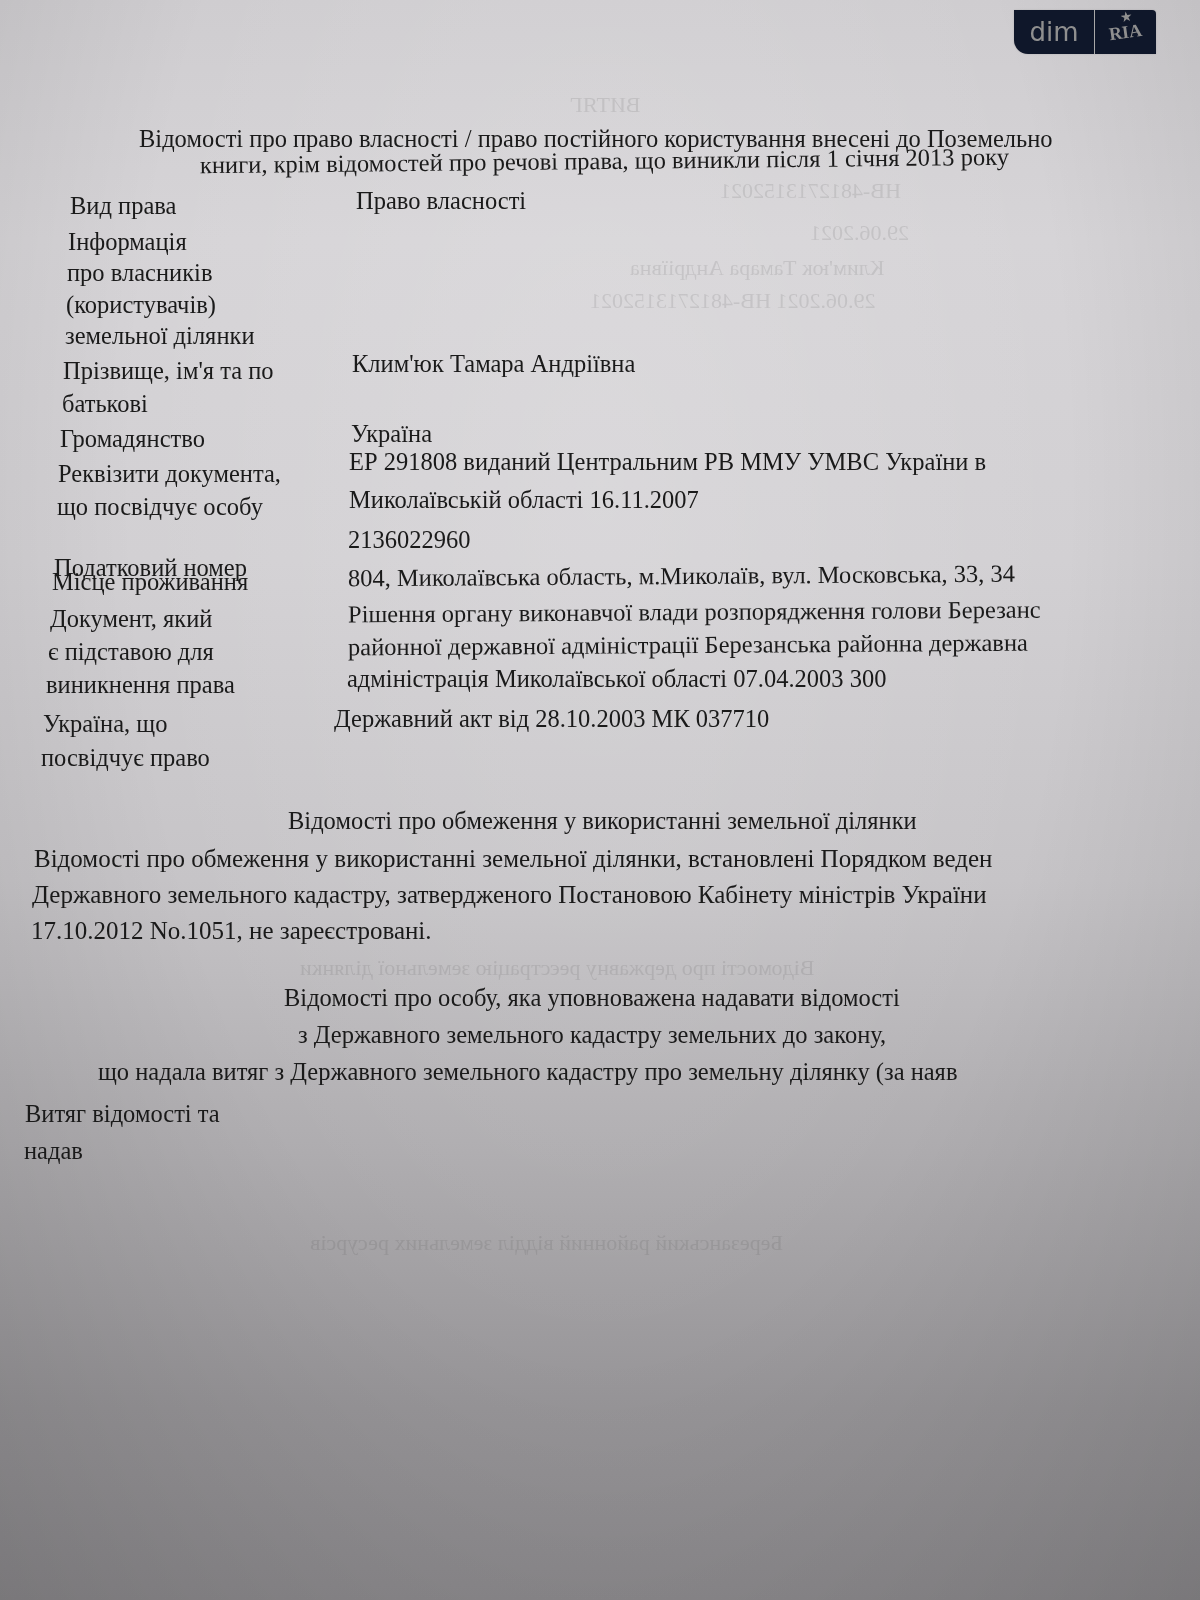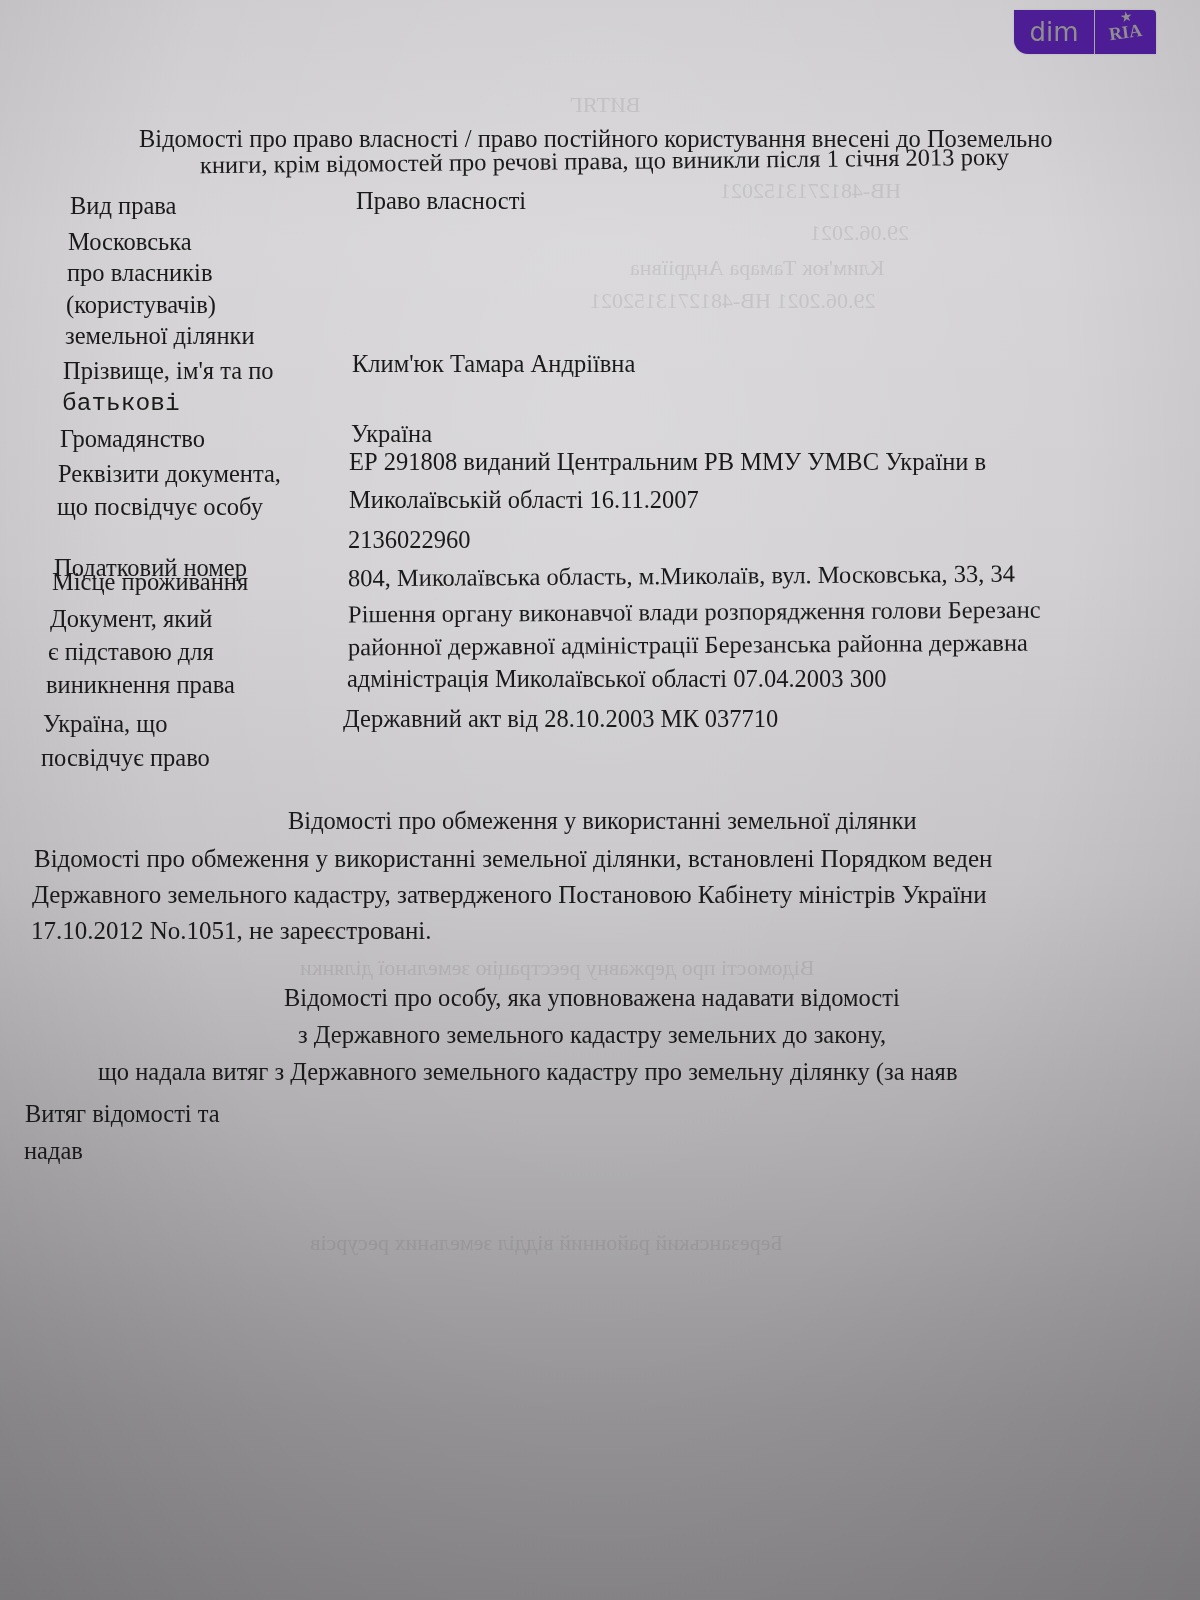--- a/index.html
+++ b/index.html
@@ -28,21 +28,21 @@
       background: radial-gradient(ellipse at 50% 30%, rgba(255,255,255,0.15) 0%, rgba(255,255,255,0) 55%, rgba(0,0,0,0.12) 100%);
       pointer-events: none;
     }
     .watermark {
       position: absolute;
       top: 10px;
       left: 1014px;
       width: 142px;
       height: 44px;
       display: flex;
-      background: #4c1d95;
+      background: #0f172a;
       border-radius: 0 4px 0 0;
       border-bottom-left-radius: 14px;
       box-shadow: 0 0 2px rgba(0,0,0,0.15);
     }
     .wm-dim {
       width: 80px;
       display: flex;
       align-items: center;
       justify-content: center;
       font-family: "DejaVu Sans", sans-serif;
@@ -120,27 +120,27 @@
 </div>
 
 <div class="page">
 
   <div class="heading" style="top:124px; left:139px;">Відомості про право власності / право постійного користування внесені до Поземельно</div>
   <div class="heading" style="top:146px; left:200px; transform: rotate(-0.6deg);">книги, крім відомостей про речові права, що виникли після 1 січня 2013 року</div>
 
   <div class="row-label" style="top:190px; left:70px;">Вид права</div>
   <div class="row-value" style="top:185px; left:356px;">Право власності</div>
 
-  <div class="row-label" style="top:226px; left:68px;">Московська</div>
+  <div class="row-label" style="top:226px; left:68px;">Інформація</div>
   <div class="row-label" style="top:257px; left:67px;">про власників</div>
   <div class="row-label" style="top:289px; left:66px;">(користувачів)</div>
   <div class="row-label" style="top:320px; left:65px;">земельної ділянки</div>
 
   <div class="row-label" style="top:355px; left:63px;">Прізвище, ім'я та по</div>
-  <div class="row-label" style="top:388px; left:62px;font-family:Liberation Mono, monospace;">батькові</div>
+  <div class="row-label" style="top:388px; left:62px;">батькові</div>
   <div class="row-value" style="top:348px; left:352px;">Клим'юк Тамара Андріївна</div>
 
   <div class="row-label" style="top:423px; left:60px;">Громадянство</div>
   <div class="row-value" style="top:418px; left:351px;">Україна</div>
 
   <div class="row-label" style="top:458px; left:58px;">Реквізити документа,</div>
   <div class="row-label" style="top:491px; left:57px;">що посвідчує особу</div>
   <div class="row-value" style="top:446px; left:349px;">ЕР 291808 виданий Центральним РВ ММУ УМВС України в</div>
   <div class="row-value" style="top:484px; left:349px;">Миколаївській області 16.11.2007</div>
 
@@ -152,21 +152,21 @@
 
   <div class="row-label" style="top:603px; left:50px;">Документ, який</div>
   <div class="row-label" style="top:636px; left:48px;">є підставою для</div>
   <div class="row-label" style="top:669px; left:46px;">виникнення права</div>
   <div class="row-value" style="top:596px; left:348px; transform: rotate(-0.4deg);">Рішення органу виконавчої влади розпорядження голови Березанс</div>
   <div class="row-value" style="top:629px; left:348px; transform: rotate(-0.4deg);">районної державної адміністрації Березанська районна державна</div>
   <div class="row-value" style="top:663px; left:347px;">адміністрація Миколаївської області 07.04.2003 300</div>
 
   <div class="row-label" style="top:708px; left:43px;">Україна, що</div>
   <div class="row-label" style="top:742px; left:41px;">посвідчує право</div>
-  <div class="row-value" style="top:703px; left:343px;">Державний акт від 28.10.2003 МК 037710</div>
+  <div class="row-value" style="top:703px; left:334px;">Державний акт від 28.10.2003 МК 037710</div>
 
   <div class="heading" style="top:806px; left:288px;">Відомості про обмеження у використанні земельної ділянки</div>
   <div class="para" style="top:840px; left:34px;">Відомості про обмеження у використанні земельної ділянки, встановлені Порядком веден</div>
   <div class="para" style="top:876px; left:32px;">Державного земельного кадастру, затвердженого Постановою Кабінету міністрів України</div>
   <div class="para" style="top:912px; left:31px;">17.10.2012 No.1051, не зареєстровані.</div>
 
   <div class="heading" style="top:983px; left:284px;">Відомості про особу, яка уповноважена надавати відомості</div>
   <div class="heading" style="top:1020px; left:298px;">з Державного земельного кадастру земельних до закону,</div>
   <div class="heading" style="top:1057px; left:98px;">що надала витяг з Державного земельного кадастру про земельну ділянку (за наяв</div>
 

